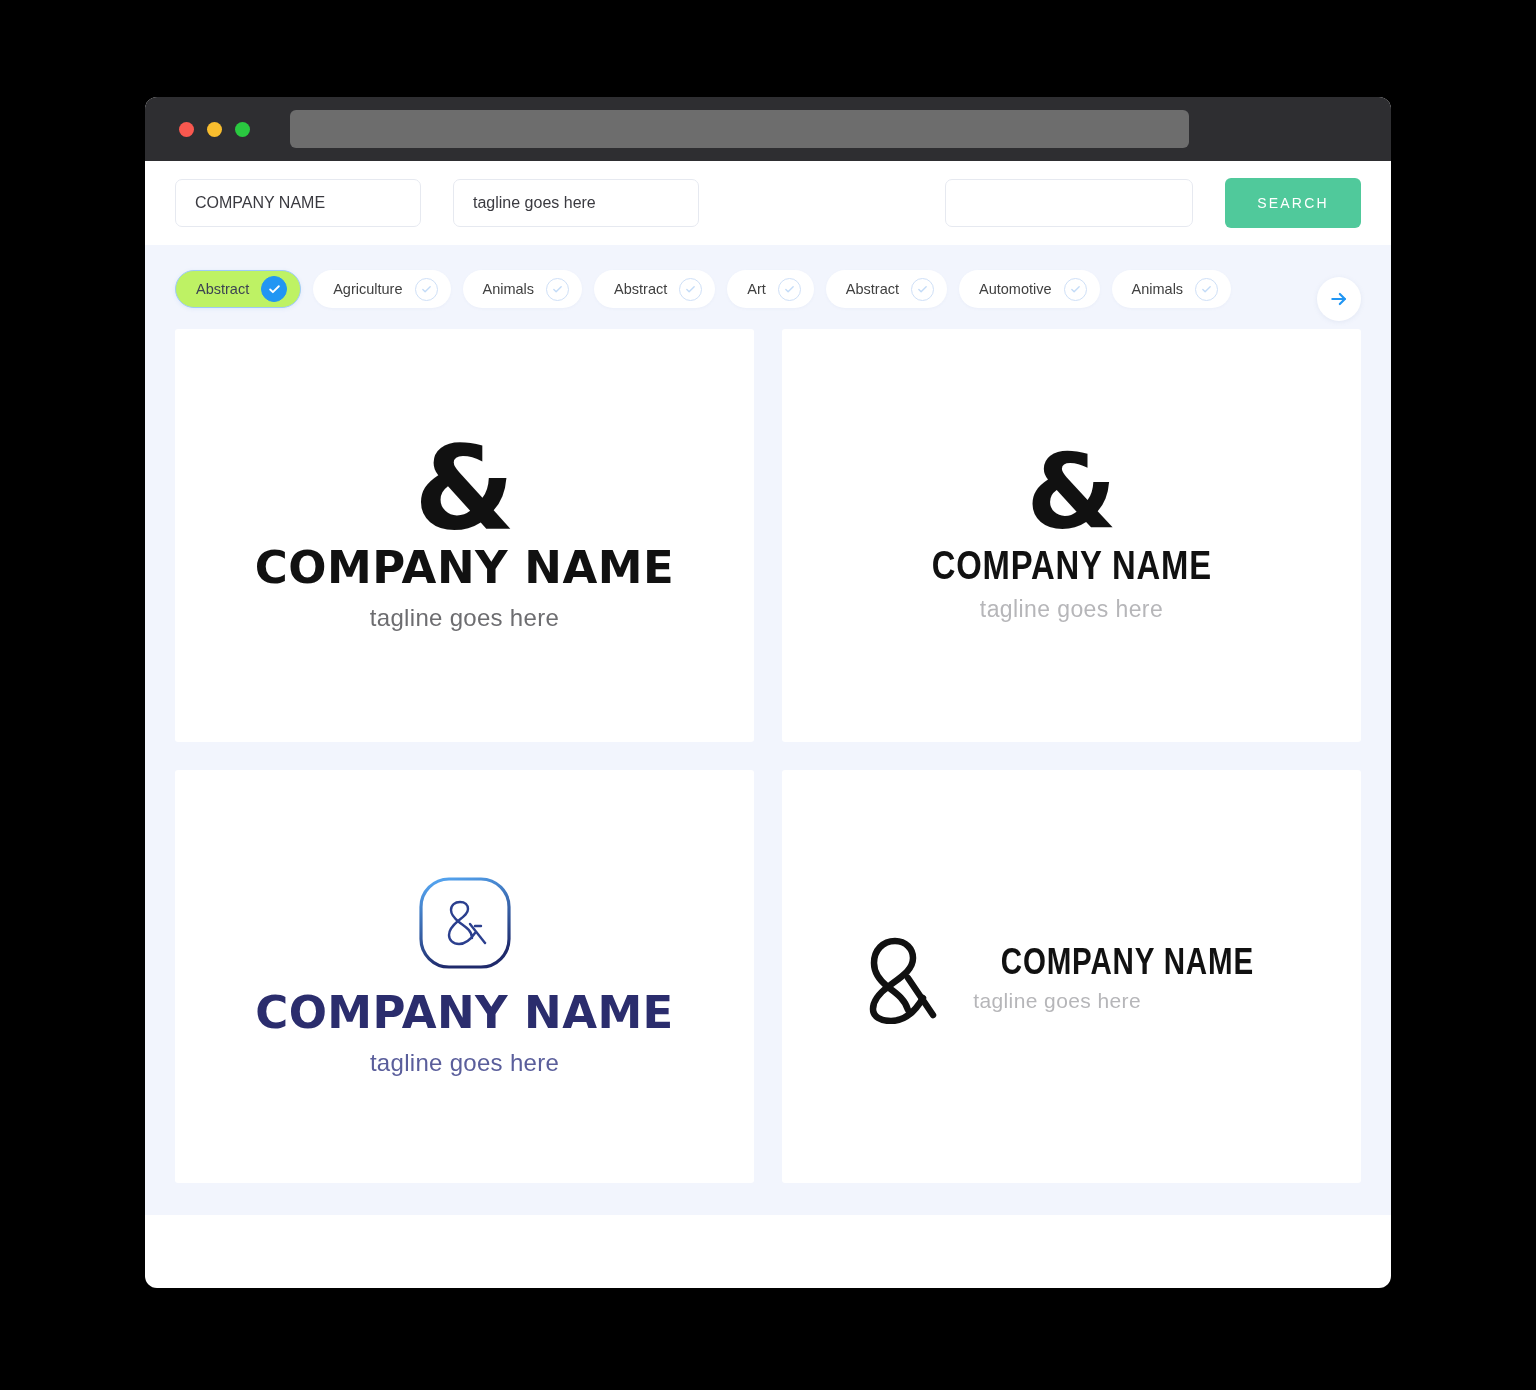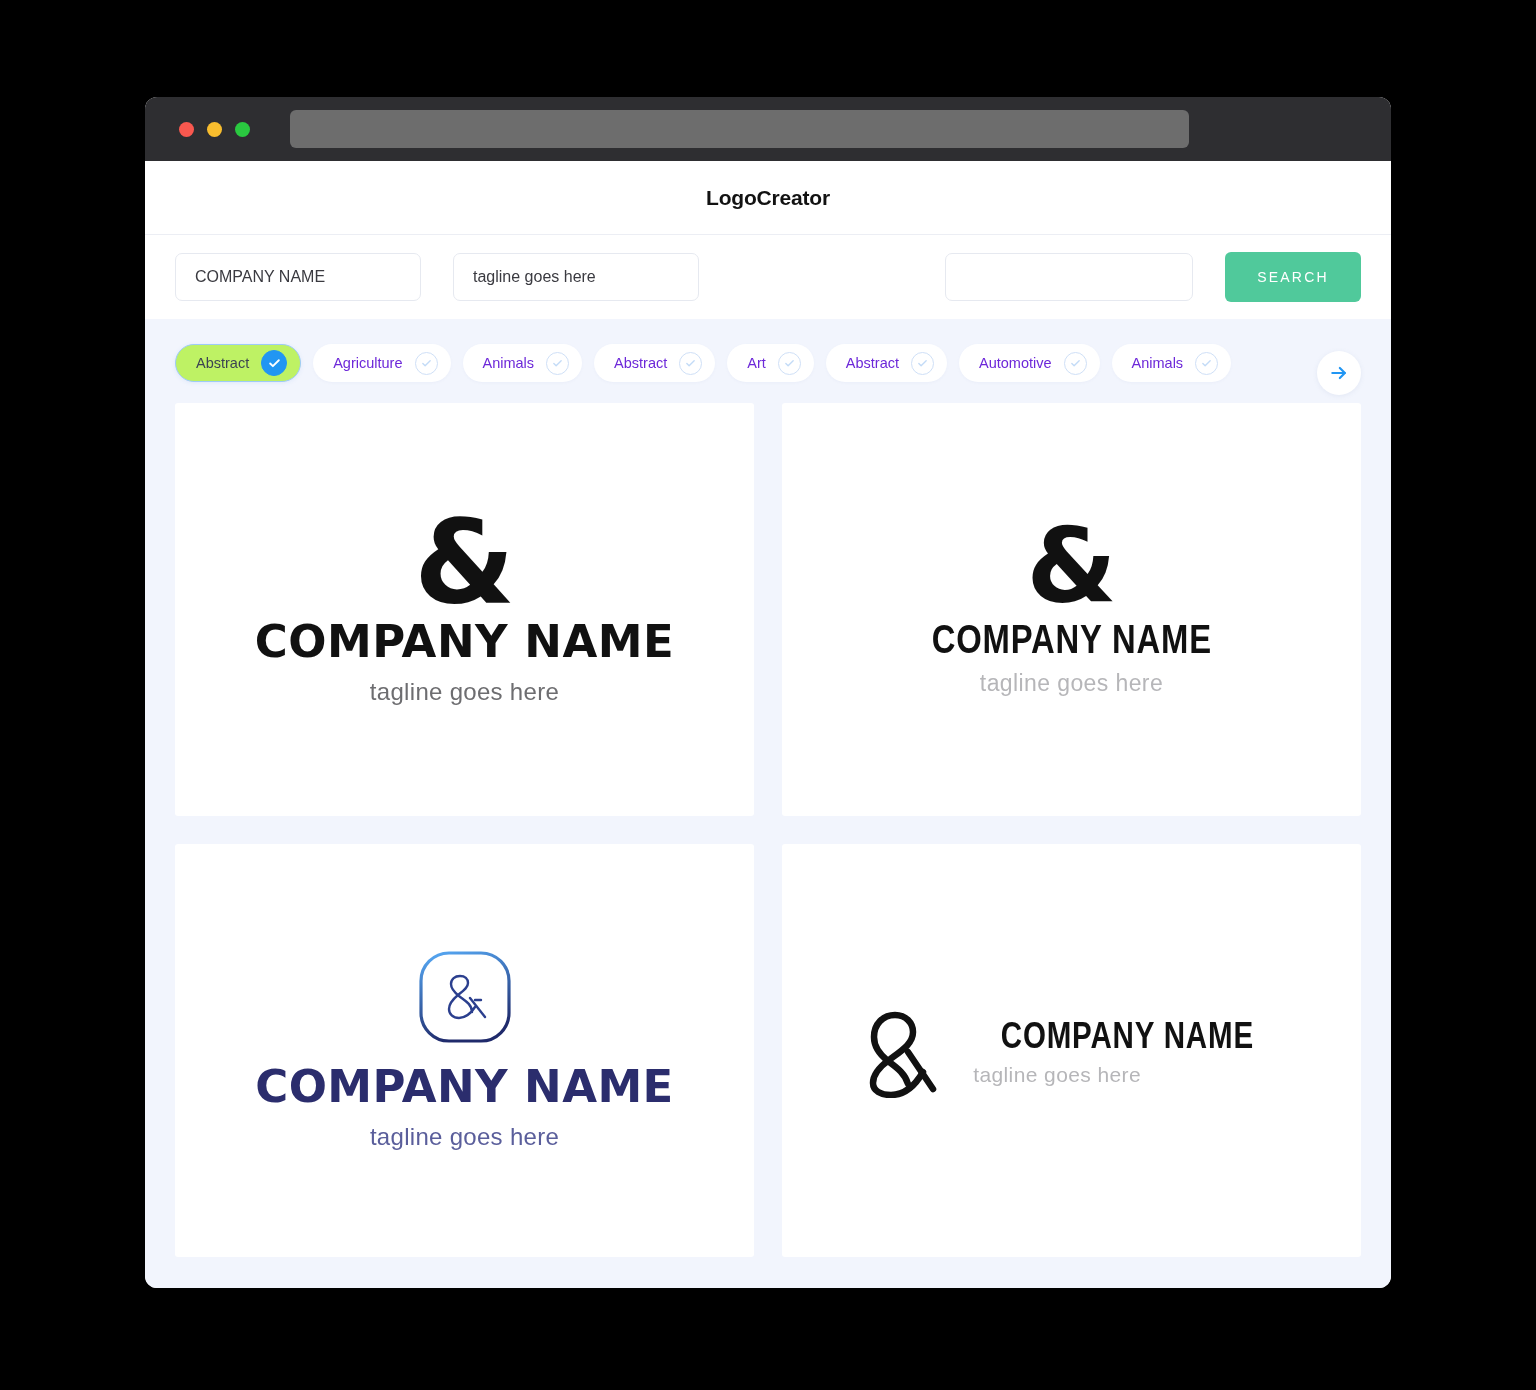--- a/index.html
+++ b/index.html
@@ -132,21 +132,21 @@
   }
   .chip {
     height: 38px;
     background: #ffffff;
     border-radius: 19px;
     display: flex;
     align-items: center;
     padding: 0 13px 0 20px;
     margin-right: 12px;
     font-size: 14.5px;
-    color: #6d28d9;
+    color: #404040;
     box-sizing: border-box;
     white-space: nowrap;
     cursor: pointer;
     box-shadow: 0 1px 3px rgba(120,140,180,0.06);
   }
   .chip .chip-label { margin-right: 12px; }
   .chip .check-ring {
     width: 21px;
     height: 21px;
     border-radius: 50%;
@@ -266,23 +266,20 @@
 
   <div class="titlebar">
     <div class="traffic-lights">
       <div class="dot red"></div>
       <div class="dot yellow"></div>
       <div class="dot green"></div>
     </div>
     <input class="addressbar" type="text" style="border: none; color: rgb(255, 255, 255); padding: 0px 12px;" value="">
   </div>
 
-  <div class="app-header">
-    <div class="app-title">LogoCreator</div>
-  </div>
 
   <div class="search-row">
     <input class="field field-company" type="text" value="COMPANY NAME" style="">
     <input class="field field-tagline" type="text" value="tagline goes here" style="">
     <input class="field field-extra" type="text" value="" style="">
     <button class="search-button">SEARCH</button>
   </div>
 
   <div class="content">
 

